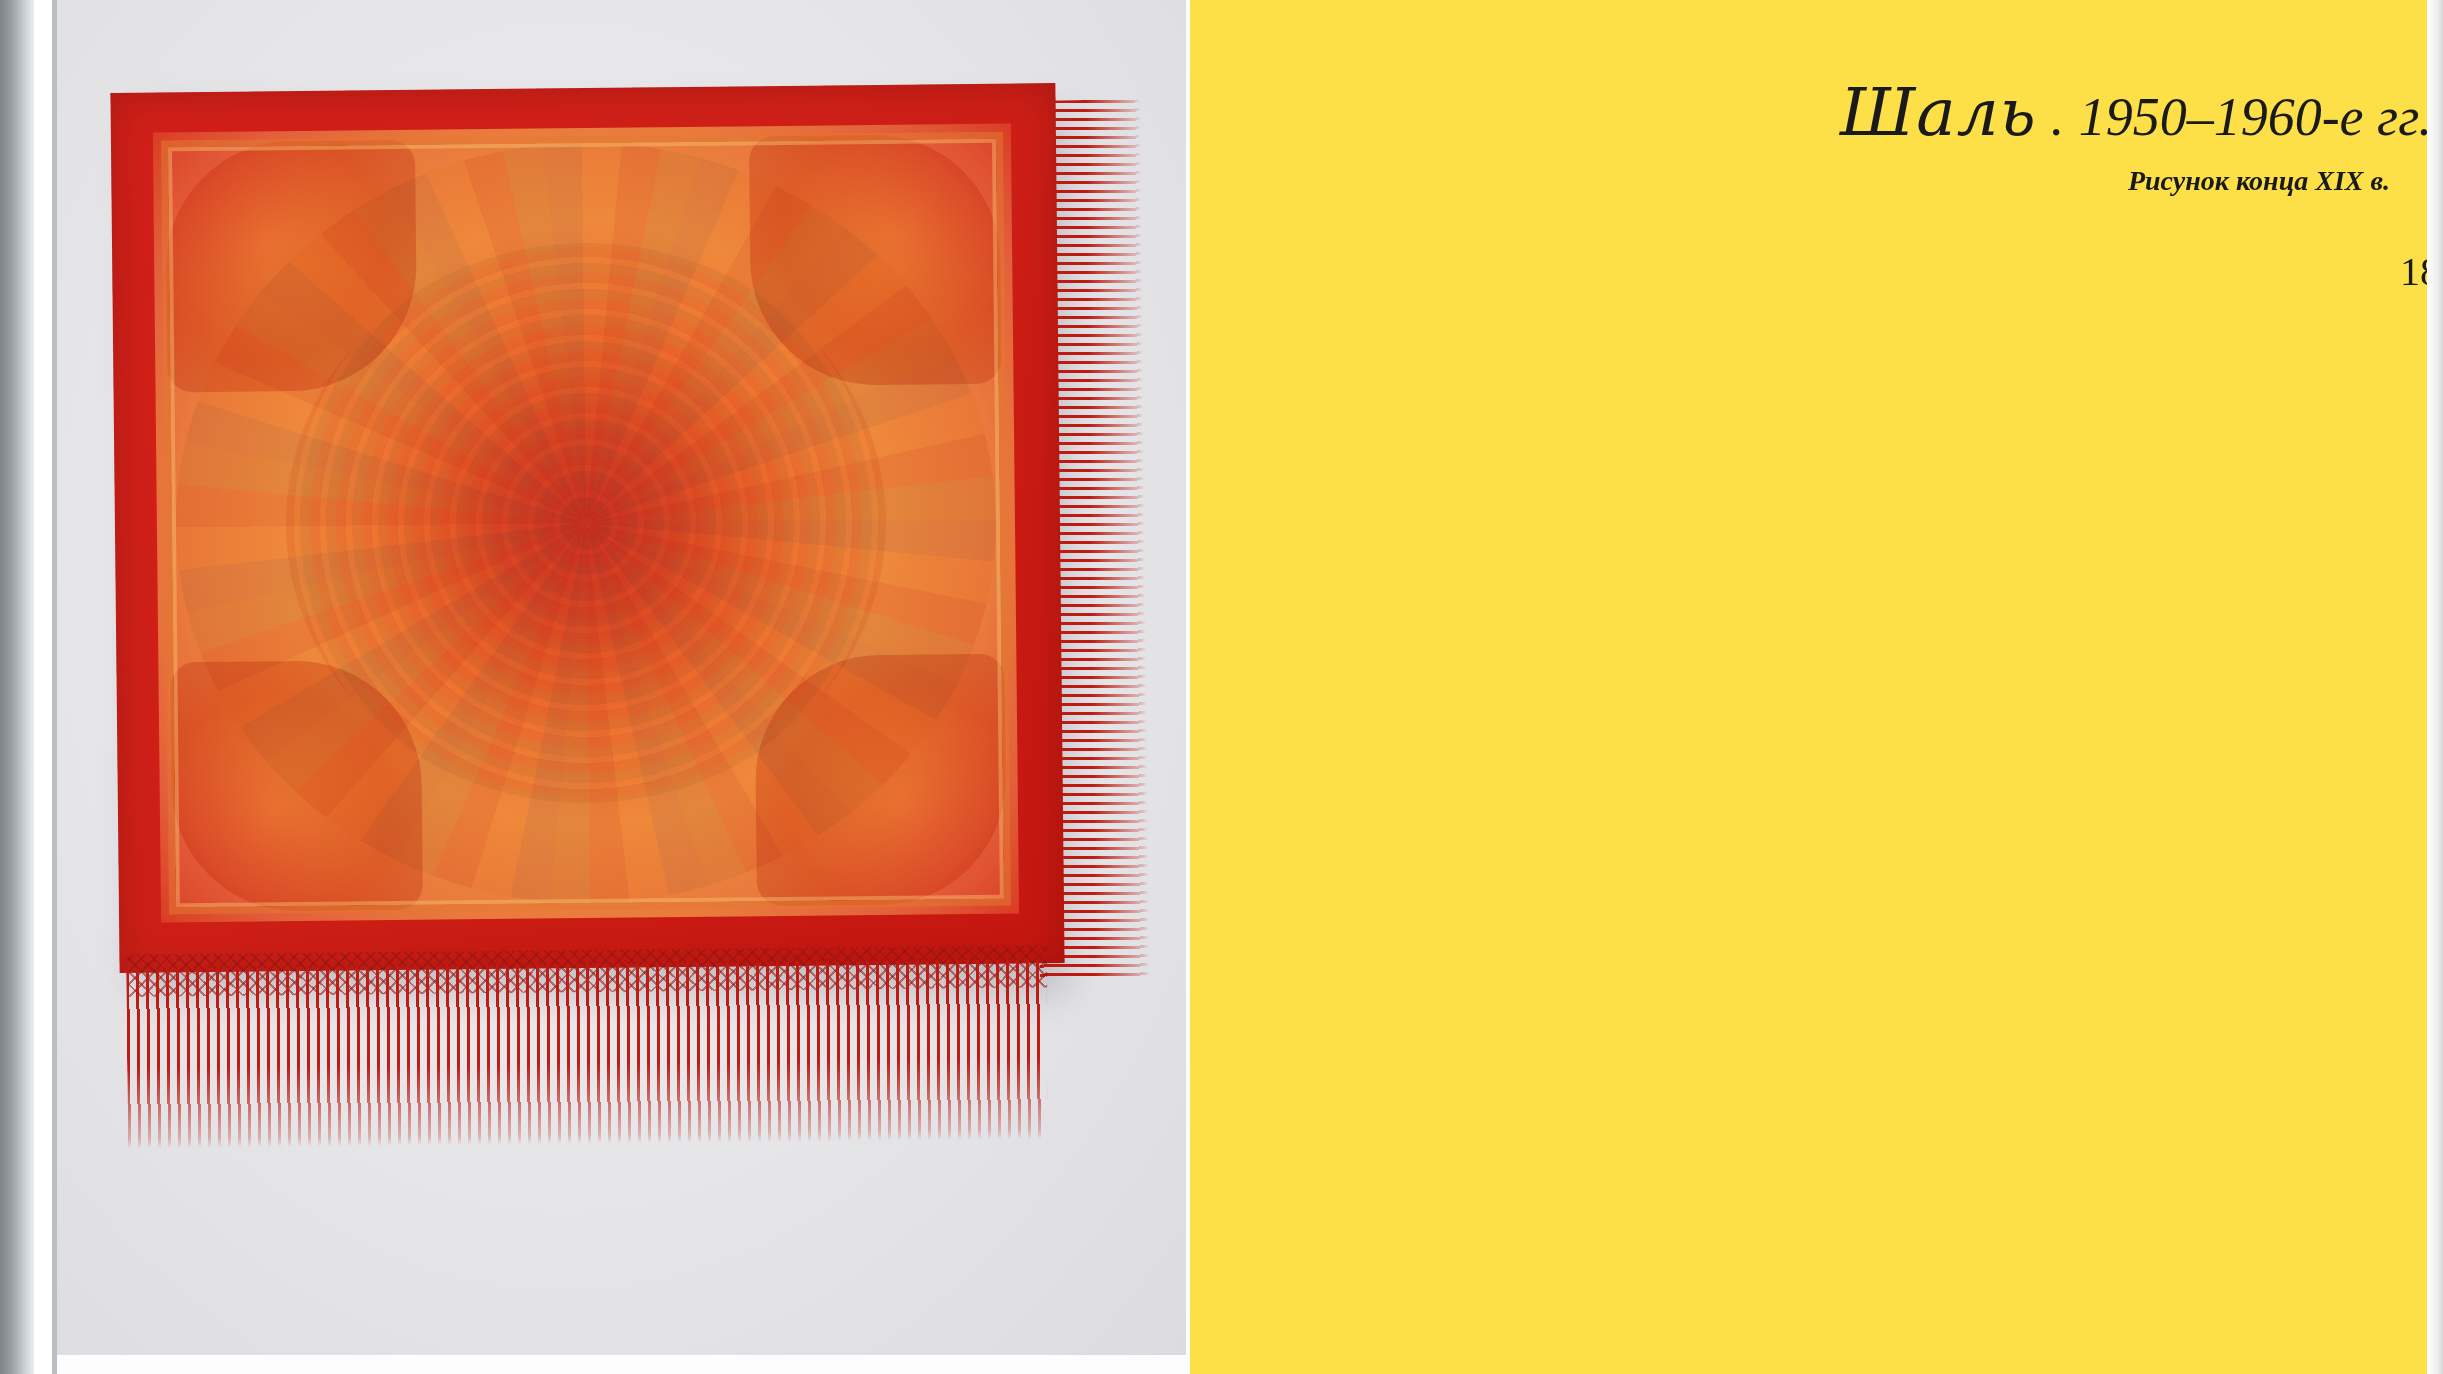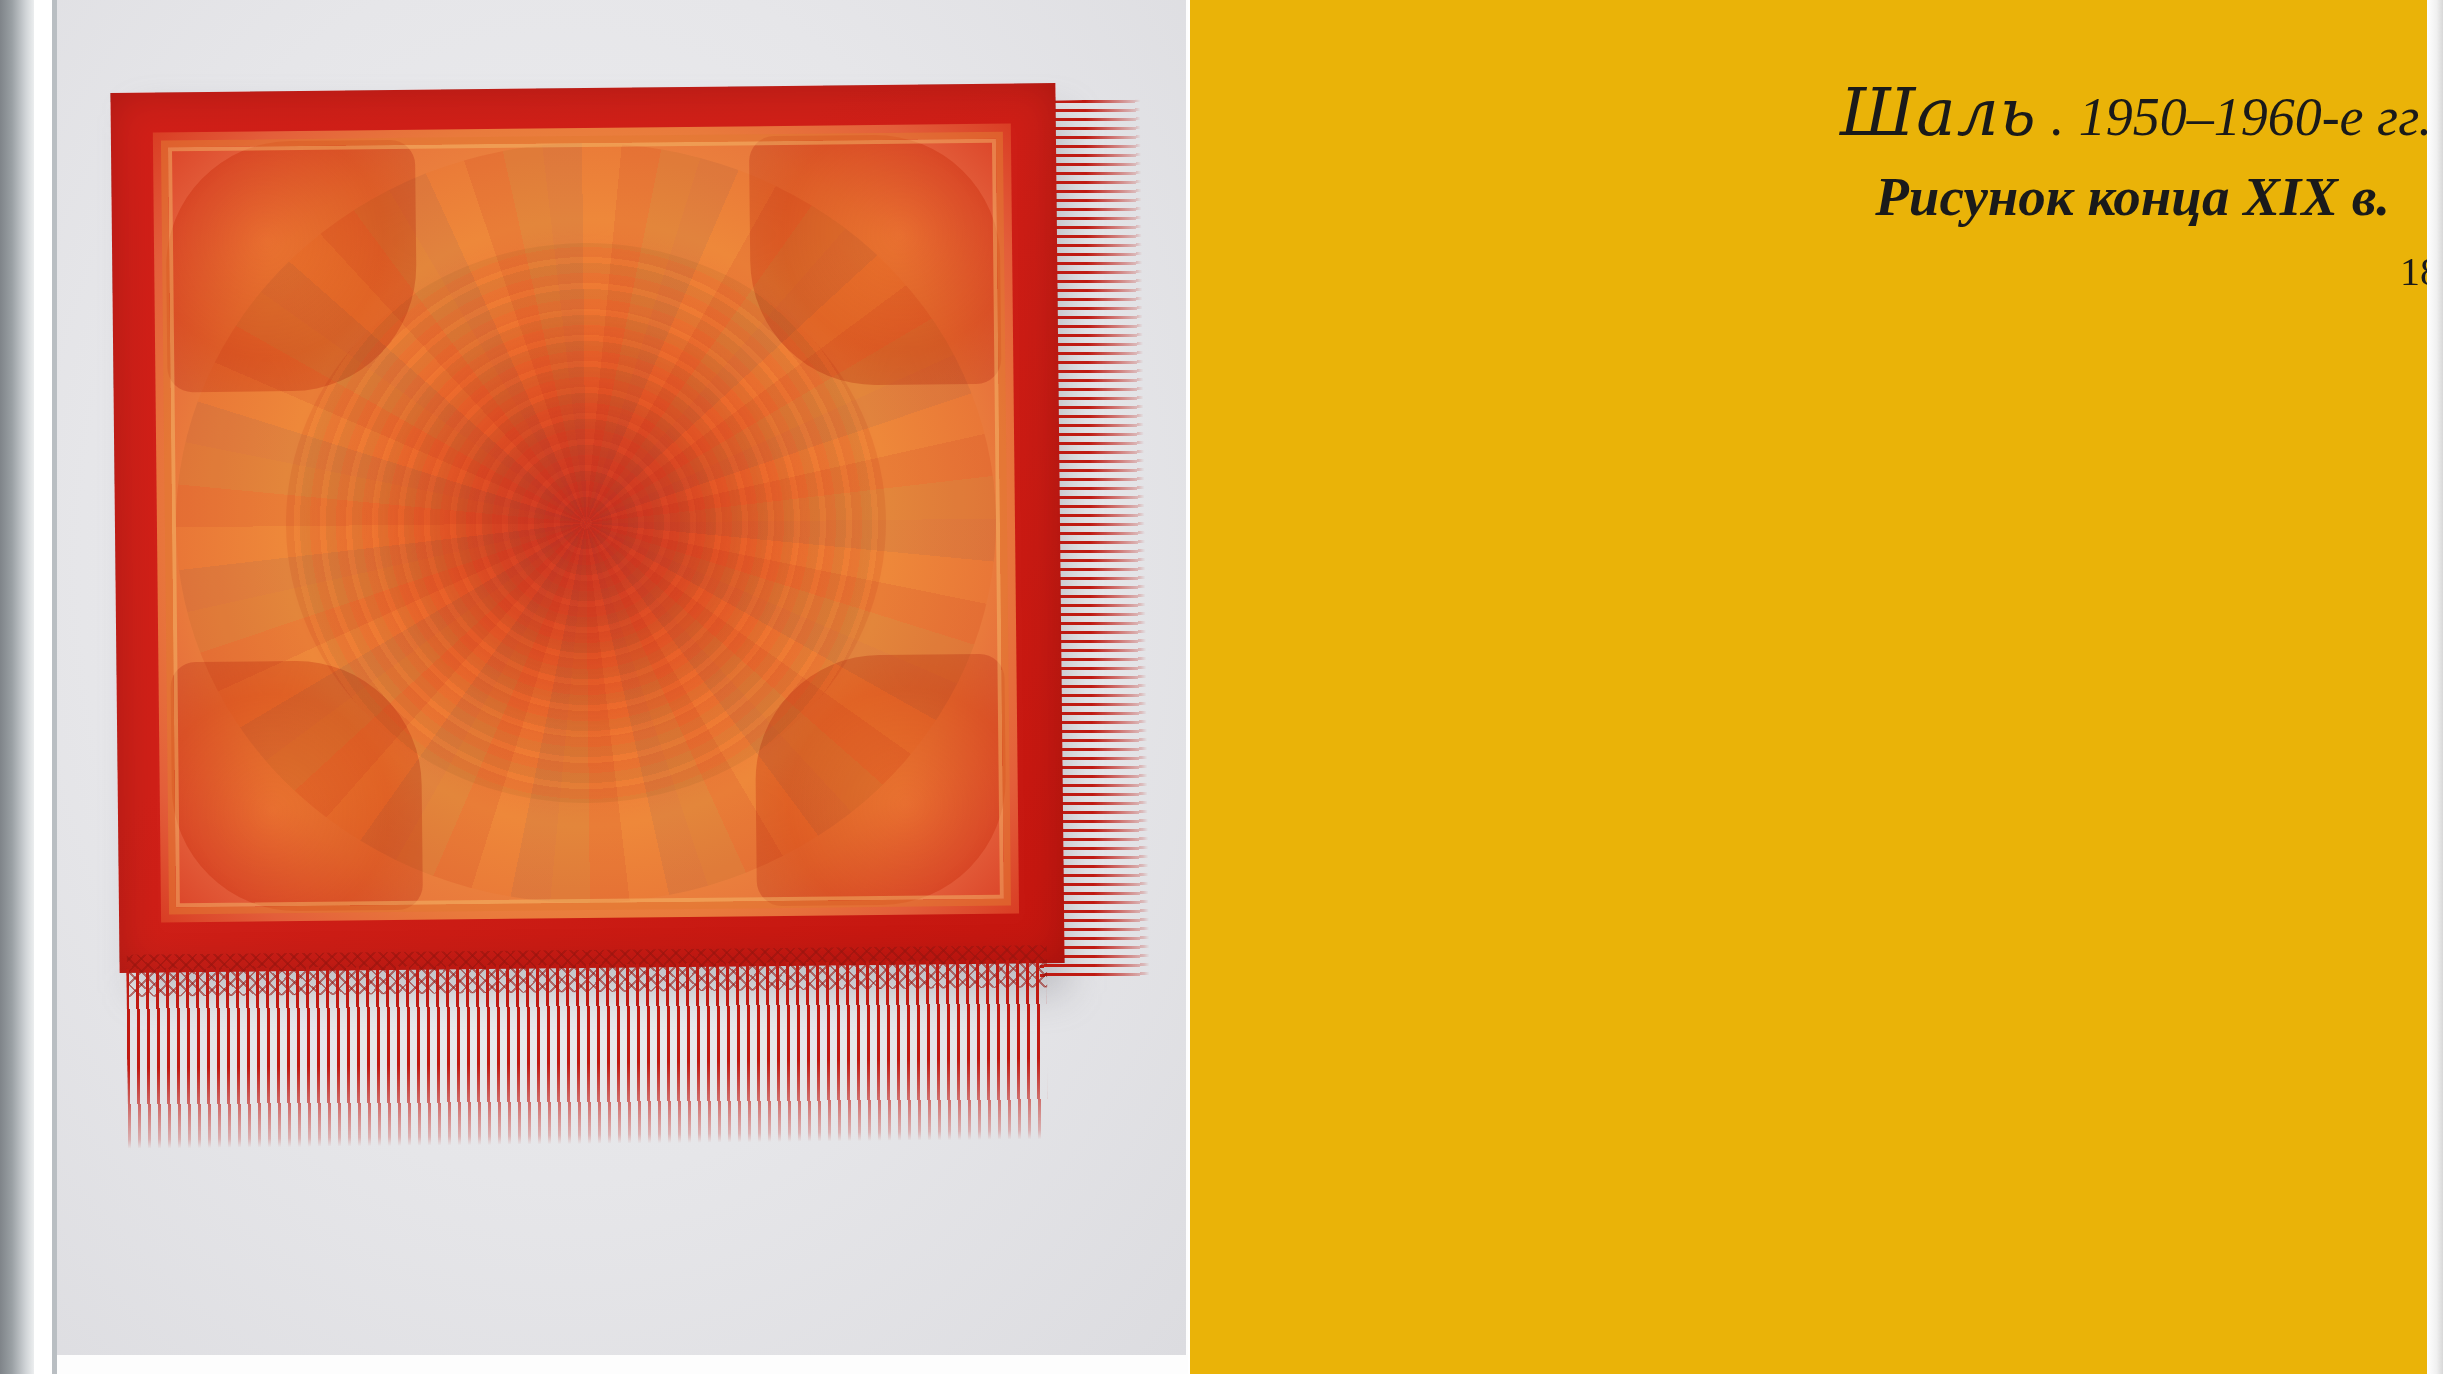--- a/index.html
+++ b/index.html
@@ -163,21 +163,21 @@
     transform: rotate(-0.6deg);
   }
 
   
   .text-col {
     position: absolute;
     left: 1190px;
     top: 0;
     width: 1253px;
     height: 1374px;
-    background: #eab308;
+    background: #fde047;
   }
   .right-edge {
     position: absolute;
     right: 0; top: 0;
     width: 16px; height: 1374px;
     background: linear-gradient(to right, #ffffff 0%, #f0f0f0 60%, #d8d8d8 100%);
   }
   .title-block {
     position: absolute;
     left: 100px;
@@ -201,21 +201,21 @@
   .title-dates {
     font-family: "Liberation Serif", serif;
     font-style: italic;
     font-size: 54px;
   }
   .title-line2 {
     margin-top: 14px;
     font-family: "Liberation Serif", serif;
     font-style: italic;
     font-weight: bold;
-    font-size: 55px;
+    font-size: 28px;
     color: #1a1a1a;
     padding-right: 42px;
   }
   .cat-number {
     position: absolute;
     left: 1210px;
     top: 248px;
     font-family: "Liberation Serif", serif;
     font-size: 40px;
     color: #1a1a1a;

